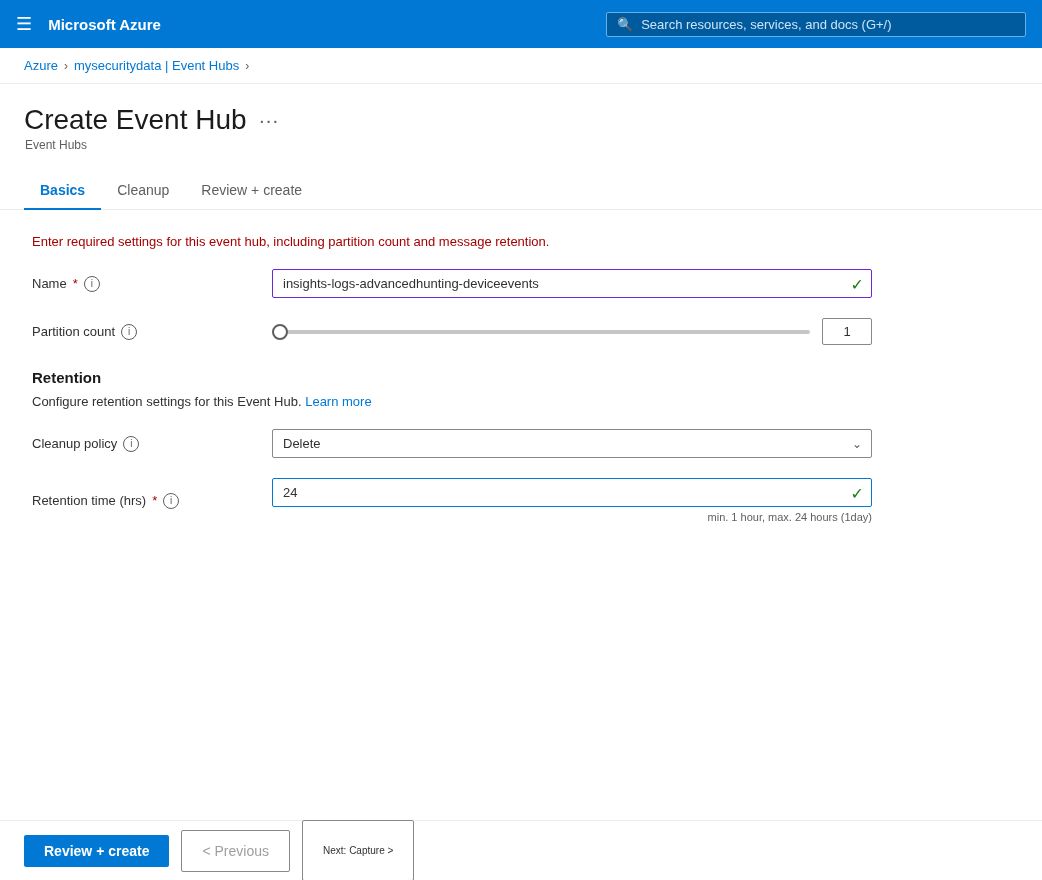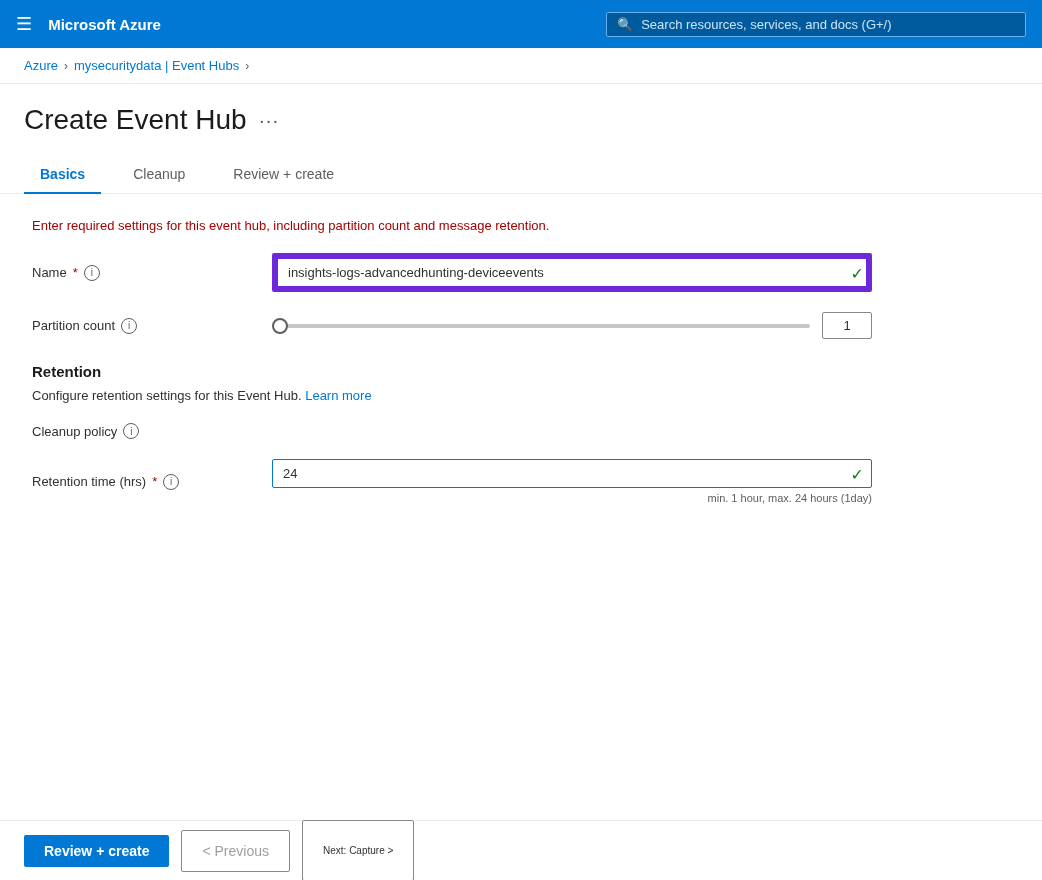--- a/index.html
+++ b/index.html
@@ -93,21 +93,21 @@
     .page-subtitle {
       font-size: 12px;
       color: #605e5c;
       margin-top: 2px;
       padding-left: 1px;
     }
 
     
     .tabs {
       display: flex;
-      gap: 16px;
+      gap: 0;
       margin-top: 20px;
       border-bottom: 1px solid #edebe9;
       padding: 0 24px;
     }
     .tab {
       padding: 10px 16px;
       font-size: 14px;
       cursor: pointer;
       color: #605e5c;
       border-bottom: 2px solid transparent;
@@ -173,21 +173,21 @@
       flex: 1;
       max-width: 600px;
     }
     .input-wrapper {
       position: relative;
       width: 100%;
     }
     .input-wrapper input {
       width: 100%;
       padding: 6px 30px 6px 10px;
-      border: 6px solid #6d28d9;
+      border: 1px solid #6d28d9;
       border-radius: 2px;
       font-size: 13px;
       color: #323130;
       outline: none;
     }
     .input-check-icon {
       position: absolute;
       right: 8px;
       top: 50%;
       transform: translateY(-50%);
@@ -359,20 +359,21 @@
   <a>mysecuritydata | Event Hubs</a>
   <span class="separator">›</span>
 </div>
 
 <div class="main-content">
   <div class="page-header">
     <div class="page-title-row">
       <h1 class="page-title">Create Event Hub</h1>
       <span class="page-title-menu">···</span>
     </div>
+    <div class="page-subtitle">Event Hubs</div>
   </div>
 
   <div class="tabs">
     <div class="tab active">
       <span>Basics</span>
     </div>
     <div class="tab">
       <span>Cleanup</span>
     </div>
     <div class="tab">
@@ -415,20 +416,30 @@
       <div class="section-title">Retention</div>
       <div class="retention-desc">
         <span>Configure retention settings for this Event Hub.</span>
         <a>Learn more</a>
       </div>
 
       <div class="form-row">
         <div class="form-label">
           <span>Cleanup policy</span>
           <span class="info-icon">i</span>
+        </div>
+        <div class="form-control">
+          <div class="dropdown-wrapper">
+            <select>
+              <option>Delete</option>
+              <option>Compact</option>
+              <option>Compact and Delete</option>
+            </select>
+            <span class="dropdown-arrow">⌄</span>
+          </div>
         </div>
       </div>
 
       <div class="form-row">
         <div class="form-label">
           <span>Retention time (hrs)</span>
           <span class="required">*</span>
           <span class="info-icon">i</span>
         </div>
         <div class="form-control">

